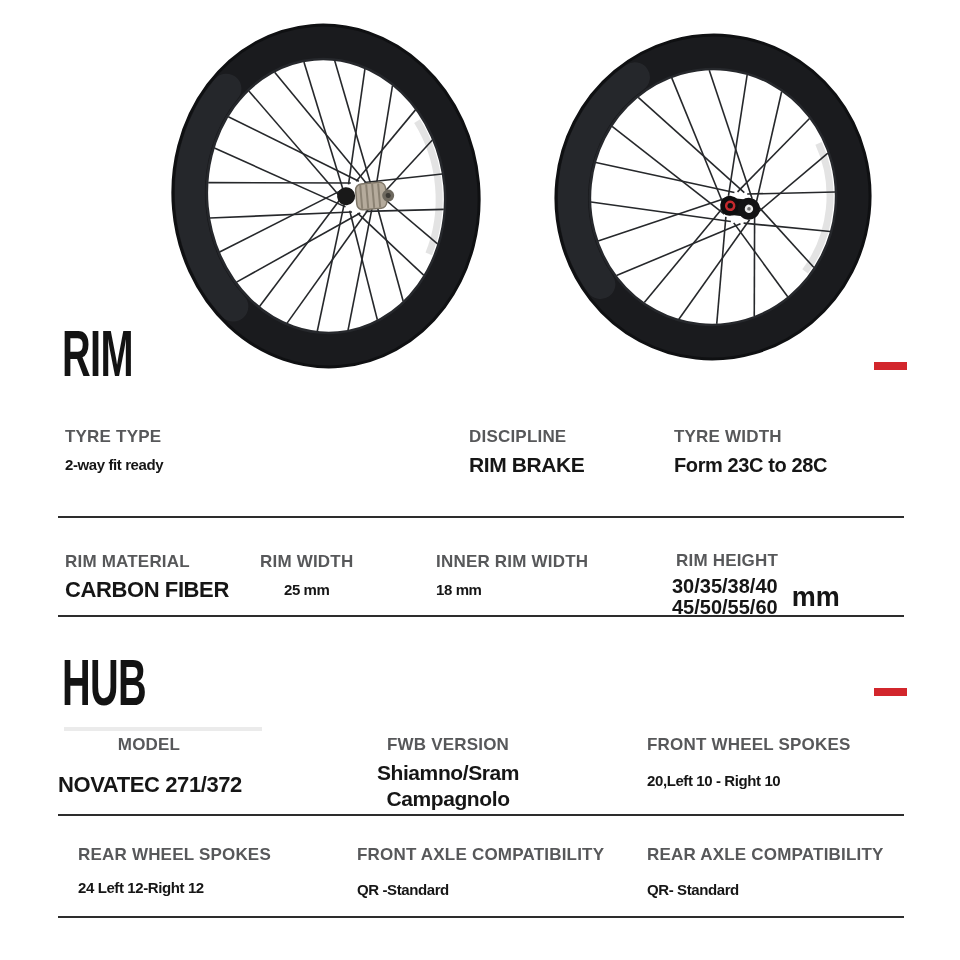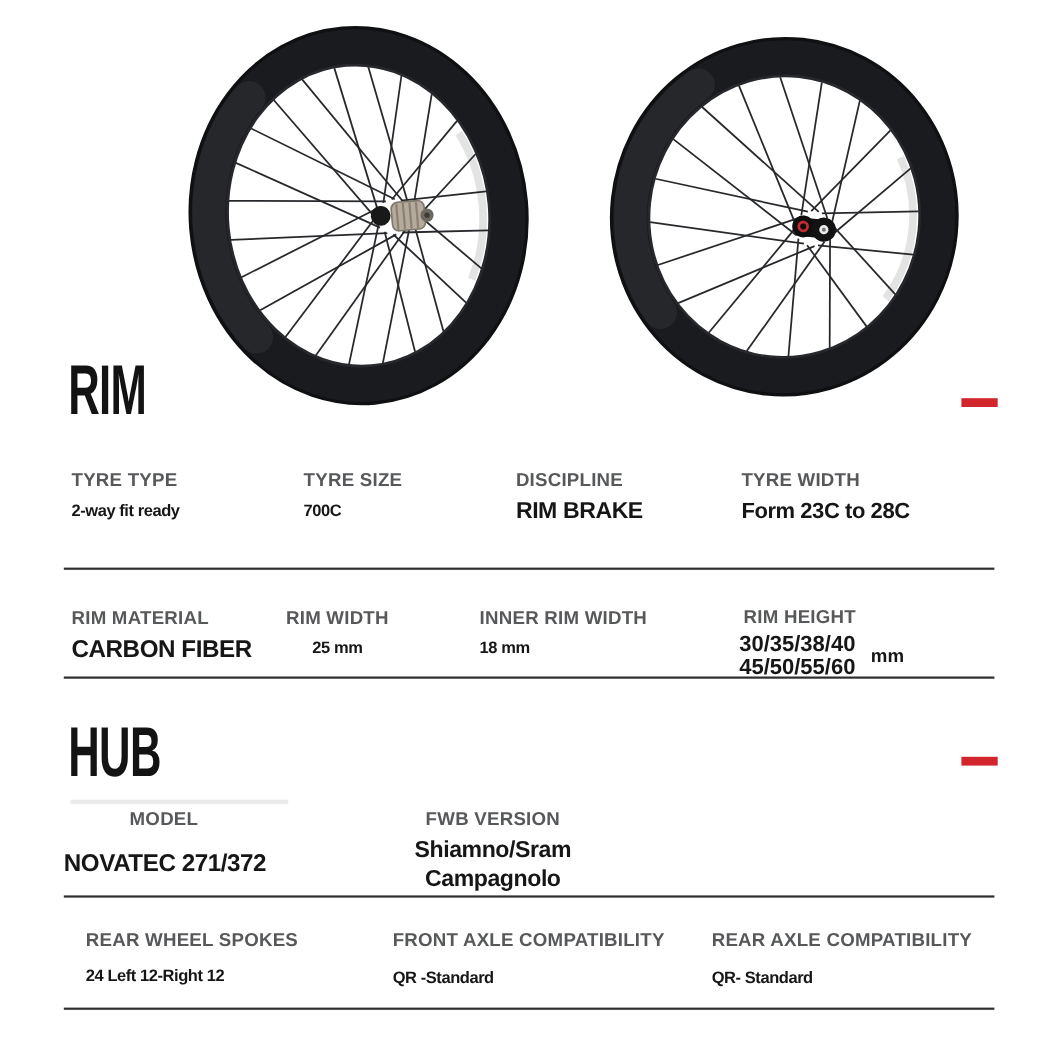--- a/index.html
+++ b/index.html
@@ -23,21 +23,21 @@
     font-size:17px;font-weight:700;color:#57585a;letter-spacing:.2px;
     line-height:20px;margin:0 0 5px 0;
   }
   .val{
     font-size:15px;font-weight:700;color:#161616;letter-spacing:-.4px;line-height:26px;
   }
   .val.sm{font-size:20px;}
   .center{text-align:center;}
   .rh-wrap{display:flex;align-items:center;gap:14px;}
   .rh-lines .val{font-size:20px;line-height:21px;letter-spacing:0;text-align:center;}
-  .unit{font-size:17px;font-weight:700;color:#161616;}
+  .unit{font-size:27px;font-weight:700;color:#161616;}
   .two-line .val{font-size:21px;line-height:26px;}
   svg{display:block;}
 </style>
 </head>
 <body>
 
 <div class="page">
 
   <figure id="wheel-left" style="left:158px;top:12px;width:345px;height:365px;">
     <svg width="345" height="365" viewBox="0 0 345 365">
@@ -120,24 +120,20 @@
       </svg>
   </figure>
 
   <h2 class="sec-title" style="top:325px;">RIM</h2>
   <div class="dash" style="top: 362px; background: rgb(210, 38, 44);"></div>
 
   <div class="cell" style="left:65px;top:427px;">
     <div class="lbl">TYRE TYPE</div>
     <div class="val">2-way fit ready</div>
   </div>
-  <div class="cell" style="left:276px;top:427px;">
-    <div class="lbl">TYRE SIZE</div>
-    <div class="val">700C</div>
-  </div>
   <div class="cell" style="left:469px;top:427px;">
     <div class="lbl">DISCIPLINE</div>
     <div class="val" style="font-size:21px;">RIM BRAKE</div>
   </div>
   <div class="cell" style="left:674px;top:427px;">
     <div class="lbl">TYRE WIDTH</div>
     <div class="val sm" style="margin-top:3px;">Form 23C to 28C</div>
   </div>
 
   <div class="rule" style="top:516px;"></div>
@@ -174,20 +170,24 @@
 
   <div class="cell center" style="left:58px;top:735px;width:182px;">
     <div class="lbl">MODEL</div>
     <div class="val" style="margin-top:17px;font-size:22px;">NOVATEC 271/372</div>
   </div>
   <div class="cell center two-line" style="left:350px;top:735px;width:196px;">
     <div class="lbl">FWB VERSION</div>
     <div class="val" style="margin-top:2px;">Shiamno/Sram</div>
     <div class="val">Campagnolo</div>
   </div>
+  <div class="cell" style="left:647px;top:735px;">
+    <div class="lbl">FRONT WHEEL SPOKES</div>
+    <div class="val" style="margin-top:13px;">20,Left 10 - Right 10</div>
+  </div>
 
   <div class="rule" style="top:814px;"></div>
 
   <div class="cell" style="left:58px;top:845px;margin-left:20px;">
     <div class="lbl">REAR WHEEL SPOKES</div>
     <div class="val" style="margin-top:10px;">24 Left 12-Right 12</div>
   </div>
   <div class="cell" style="left:647px;top:845px;">
     <div class="lbl">REAR AXLE COMPATIBILITY</div>
     <div class="val" style="margin-top:12px;">QR- Standard</div>

